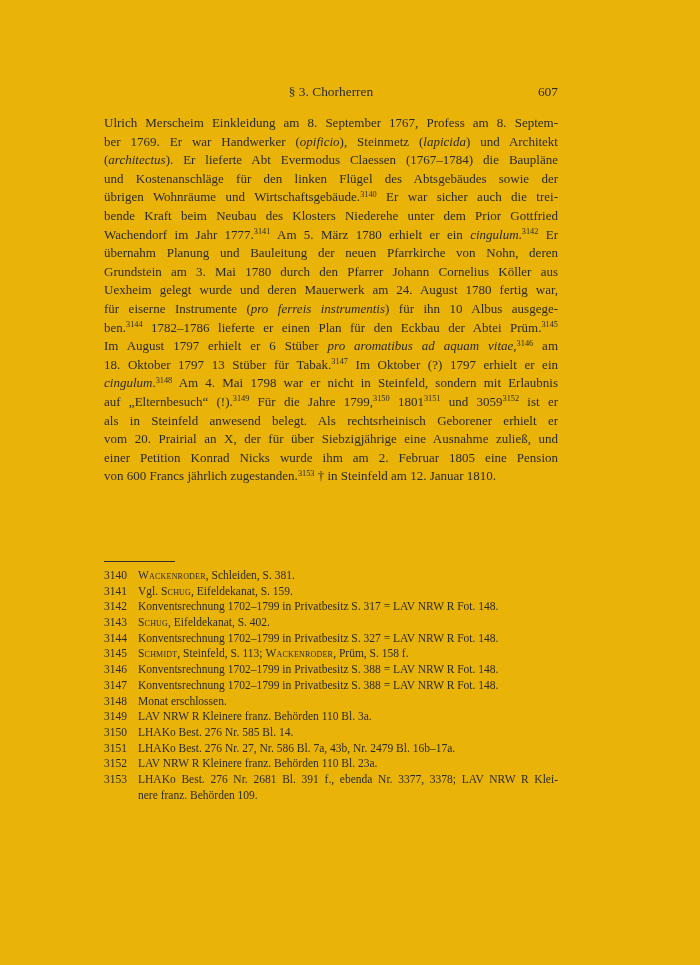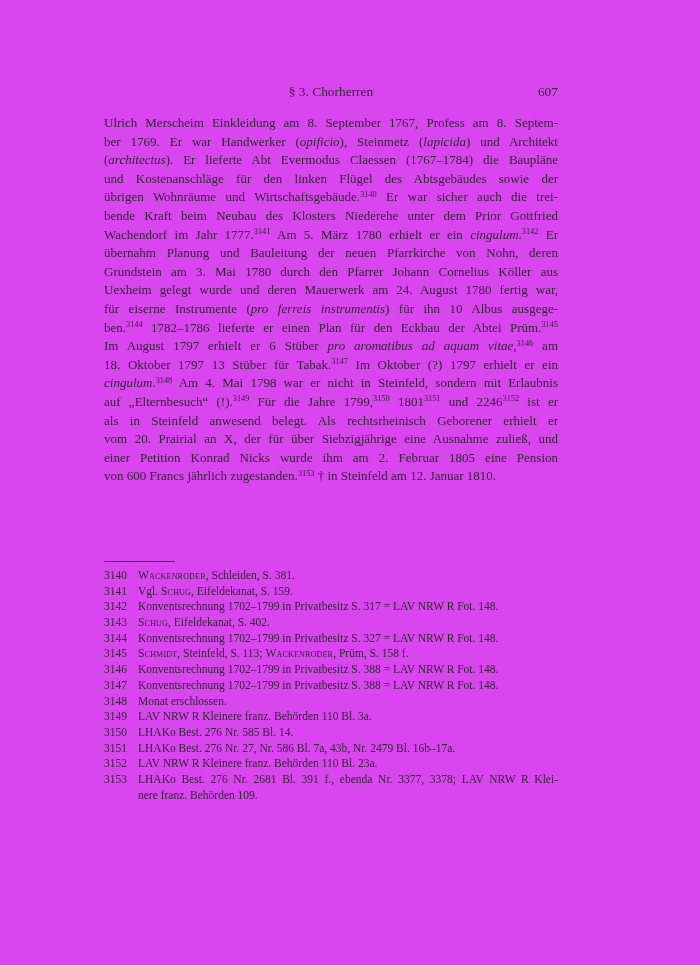--- a/index.html
+++ b/index.html
@@ -5,21 +5,21 @@
   html, body { margin: 0; padding: 0; }
   body {
     width: 700px;
     height: 965px;
     background: #ffffff;
     position: relative;
     font-family: "Liberation Serif", serif;
     color: #2b2b2b;
     -webkit-font-smoothing: antialiased;
   }
-  .page { position: absolute; inset: 0; background: #d946ef; }
+  .page { position: absolute; inset: 0; background: #eab308; }
 
   
   .running-header {
     position: absolute;
     left: 104px; top: 84px;
     width: 454px; height: 16px;
     line-height: 16px;
     font-size: 13.4px;
   }
   .header-title { display: block; text-align: center; }
@@ -91,21 +91,21 @@
       <div class="bline"><span>bende Kraft beim Neubau des Klosters Niederehe unter dem Prior Gottfried</span></div>
       <div class="bline"><span>Wachendorf im Jahr 1777.</span><sup class="fnref">3141</sup><span> Am 5. März 1780 erhielt er ein </span><i>cingulum</i><span>.</span><sup class="fnref">3142</sup><span> Er</span></div>
       <div class="bline"><span>übernahm Planung und Bauleitung der neuen Pfarrkirche von Nohn, deren</span></div>
       <div class="bline"><span>Grundstein am 3. Mai 1780 durch den Pfarrer Johann Cornelius Köller aus</span></div>
       <div class="bline"><span>Uexheim gelegt wurde und deren Mauerwerk am 24. August 1780 fertig war,</span></div>
       <div class="bline"><span>für eiserne Instrumente (</span><i>pro ferreis instrumentis</i><span>) für ihn 10 Albus ausgege-</span></div>
       <div class="bline"><span>ben.</span><sup class="fnref">3144</sup><span> 1782–1786 lieferte er einen Plan für den Eckbau der Abtei Prüm.</span><sup class="fnref">3145</sup></div>
       <div class="bline"><span>Im August 1797 erhielt er 6 Stüber </span><i>pro aromatibus ad aquam vitae</i><span>,</span><sup class="fnref">3146</sup><span> am</span></div>
       <div class="bline"><span>18. Oktober 1797 13 Stüber für Tabak.</span><sup class="fnref">3147</sup><span> Im Oktober (?) 1797 erhielt er ein</span></div>
       <div class="bline"><i>cingulum</i><span>.</span><sup class="fnref">3148</sup><span> Am 4. Mai 1798 war er nicht in Steinfeld, sondern mit Erlaubnis</span></div>
-      <div class="bline"><span>auf „Elternbesuch“ (!).</span><sup class="fnref">3149</sup><span> Für die Jahre 1799,</span><sup class="fnref">3150</sup><span> 1801</span><sup class="fnref">3151</sup><span> und 2246</span><sup class="fnref">3152</sup><span> ist er</span></div>
+      <div class="bline"><span>auf „Elternbesuch“ (!).</span><sup class="fnref">3149</sup><span> Für die Jahre 1799,</span><sup class="fnref">3150</sup><span> 1801</span><sup class="fnref">3151</sup><span> und 3059</span><sup class="fnref">3152</sup><span> ist er</span></div>
       <div class="bline"><span>als in Steinfeld anwesend belegt. Als rechtsrheinisch Geborener erhielt er</span></div>
       <div class="bline"><span>vom 20. Prairial an X, der für über Siebzigjährige eine Ausnahme zuließ, und</span></div>
       <div class="bline"><span>einer Petition Konrad Nicks wurde ihm am 2. Februar 1805 eine Pension</span></div>
       <div class="bline lastline"><span>von 600 Francs jährlich zugestanden.</span><sup class="fnref">3153</sup><span> † in Steinfeld am 12. Januar 1810.</span></div>
     </div>
 
   <div class="footnote-rule"></div>
 
   <div class="footnotes-section">
       <div class="fnrow">

